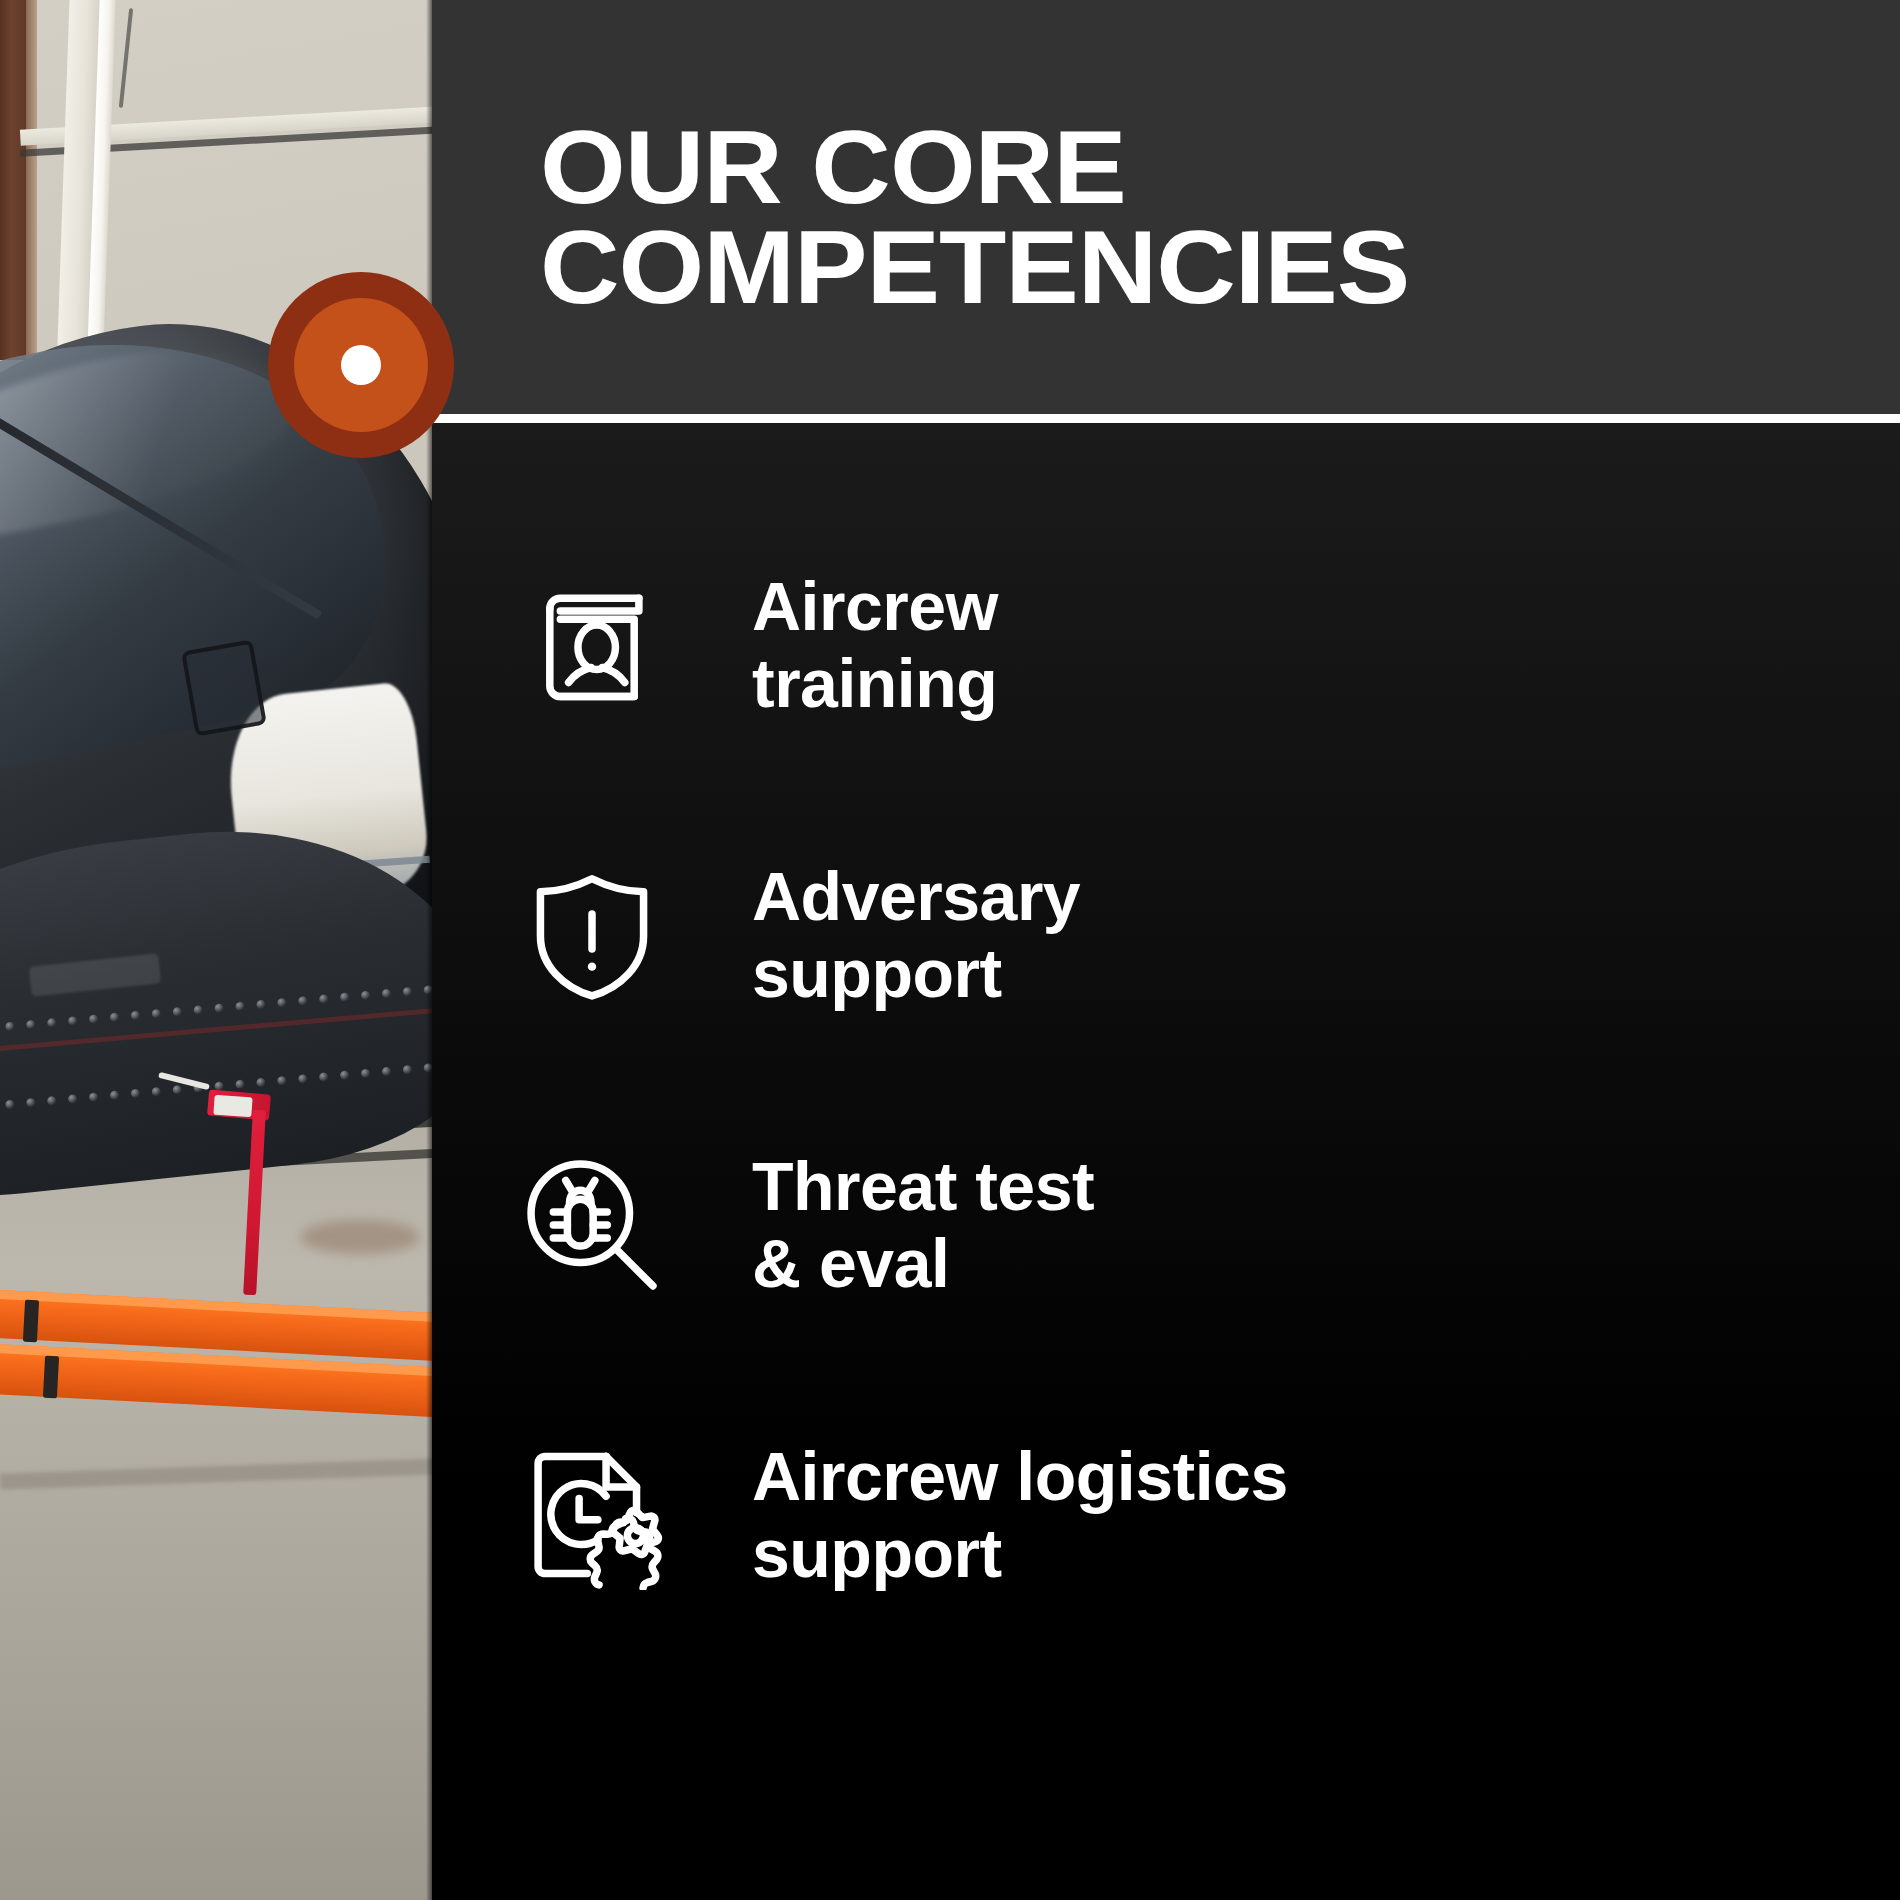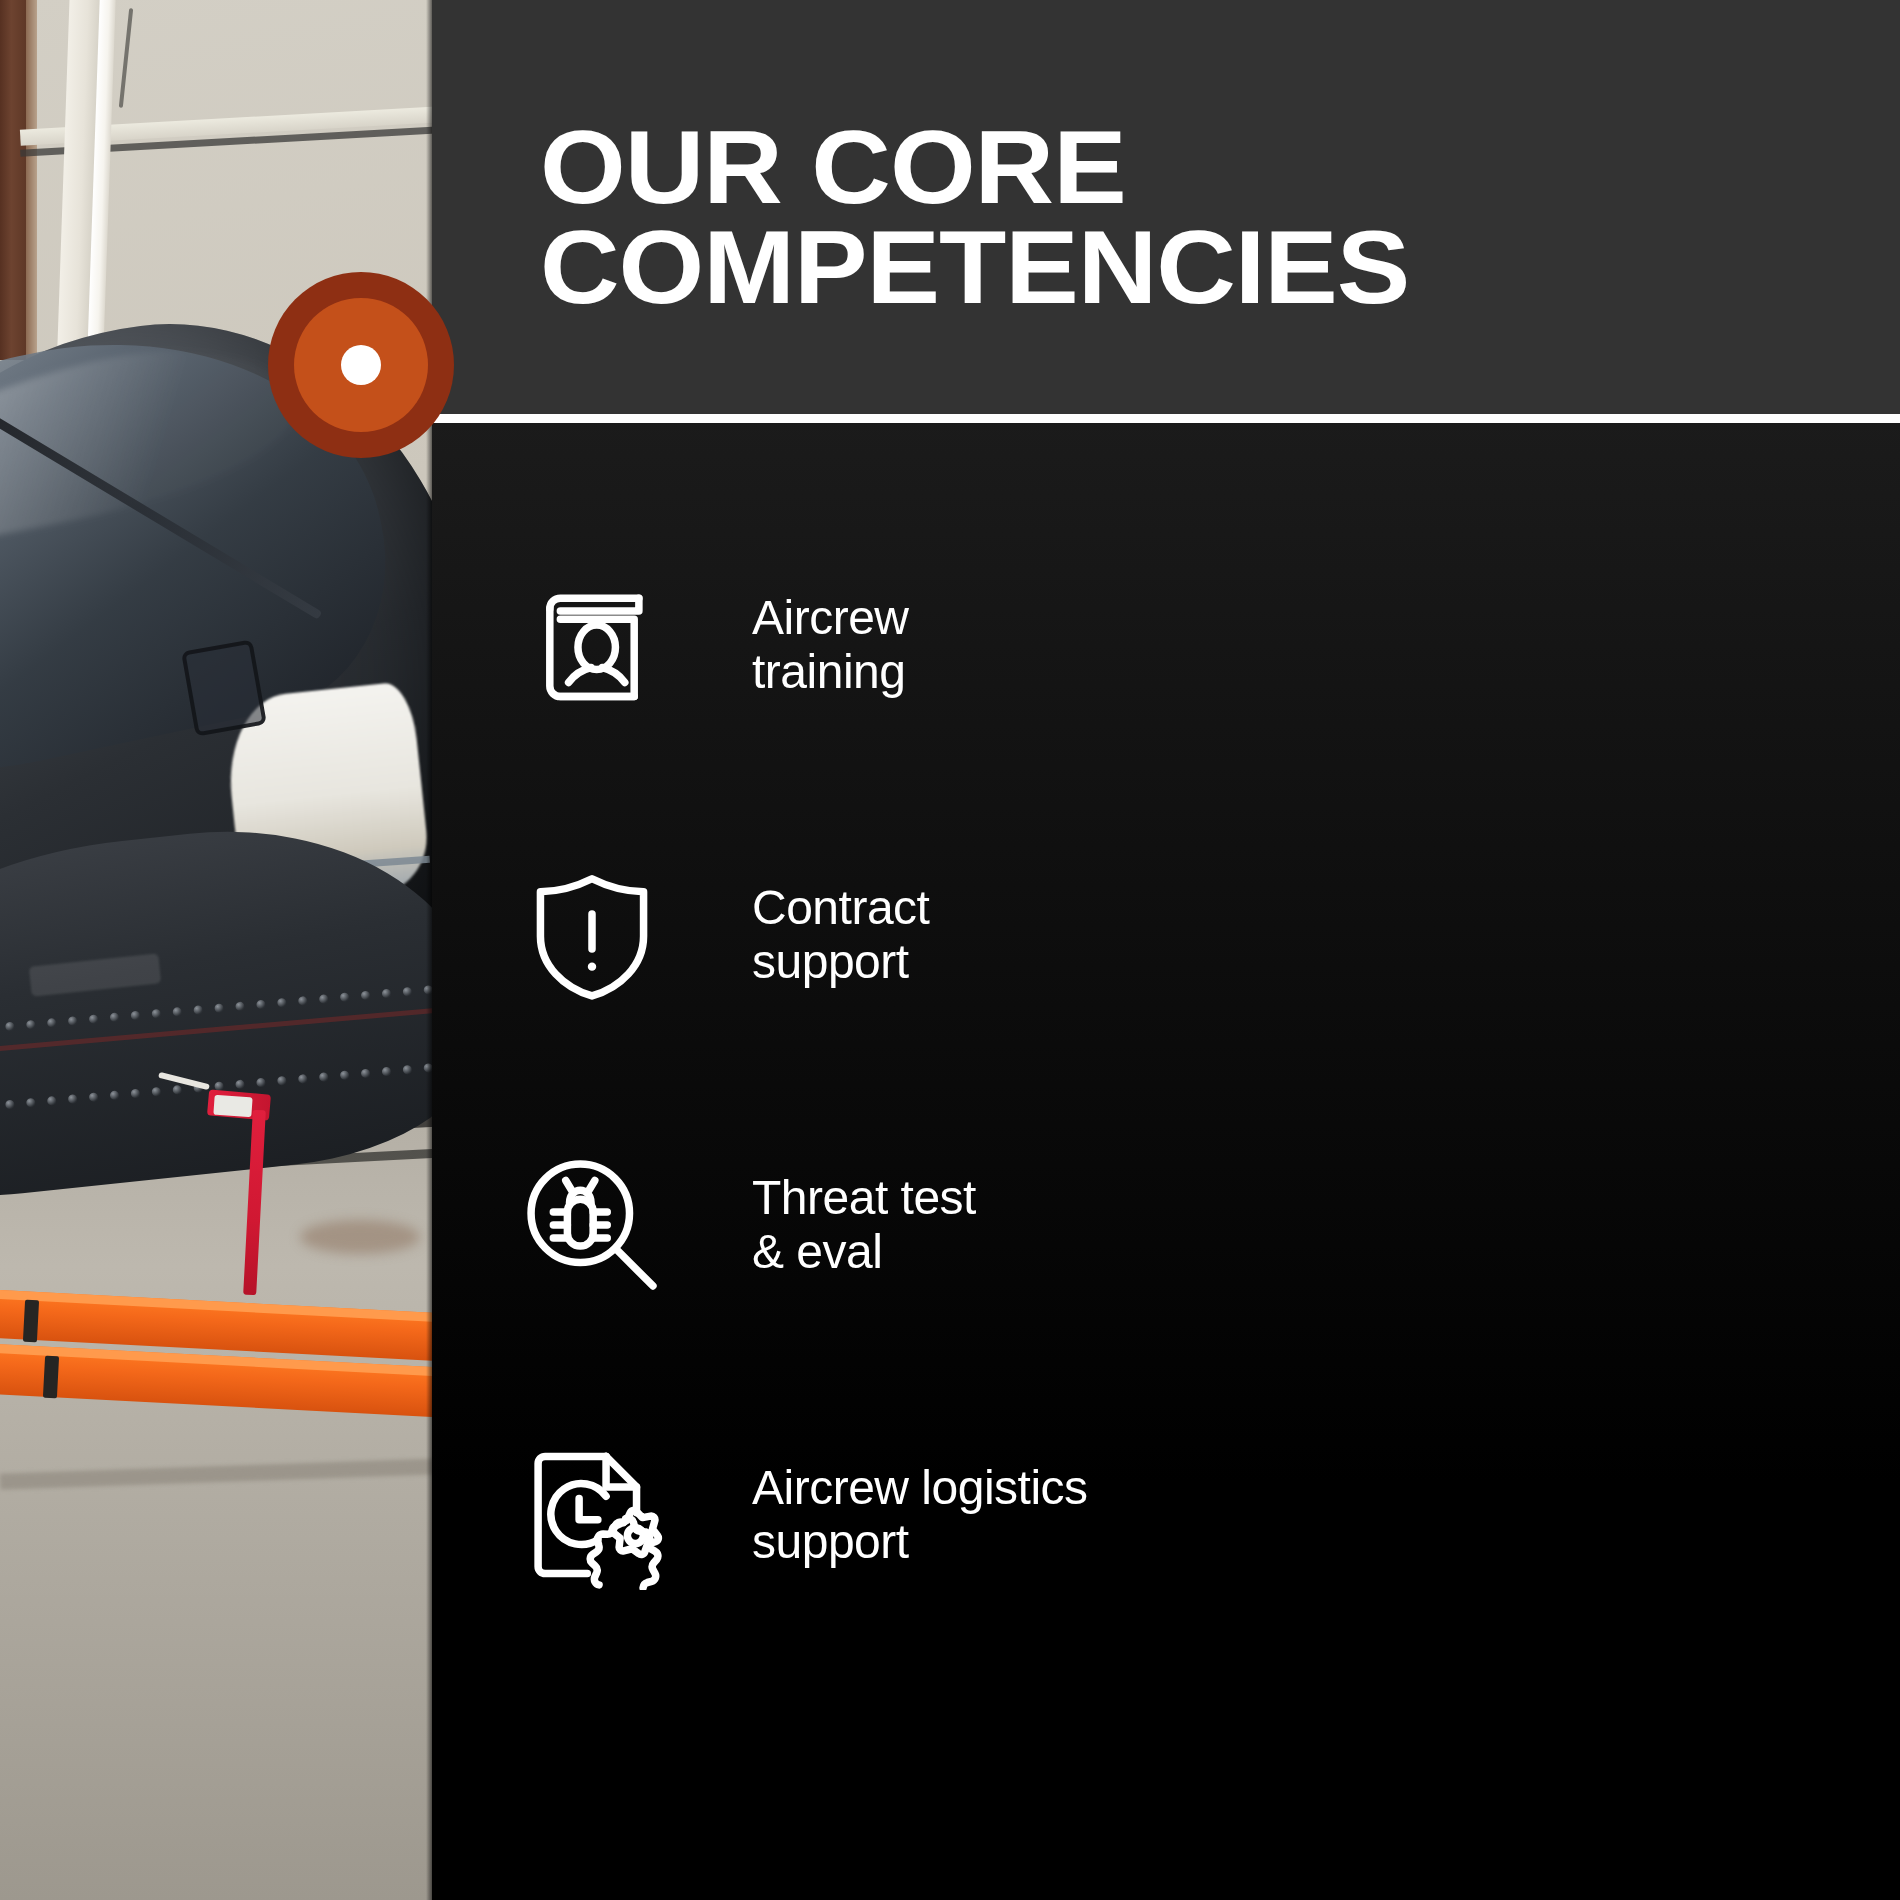--- a/index.html
+++ b/index.html
@@ -371,22 +371,22 @@
     justify-content: center;
     flex: 0 0 320px;
   }
   .item .icon-cell svg {
     width: 150px; height: 150px;
     display: block;
   }
   .item .label {
     color: #ffffff;
     font-family: "Liberation Sans", sans-serif;
-    font-weight: 400;
-    font-size: 48px;
+    font-weight: 700;
+    font-size: 68px;
     line-height: 1.13;
     letter-spacing: -0.5px;
     white-space: pre-line;
   }
 </style>
 </head>
 <body>
 
 <div id="stage">
 
@@ -511,21 +511,21 @@
     </div>
 
     <div class="item">
       <div class="icon-cell">
         <svg viewBox="0 0 64 64" fill="none" stroke="#ffffff" stroke-width="3.2" stroke-linecap="round" stroke-linejoin="round">
           <path d="M32 8C24 12 17 13.5 10 13.5v19C10 45 20 54.5 32 58c12-3.5 22-13 22-25.5v-19C47 13.5 40 12 32 8Z"></path>
           <path d="M32 23v15"></path>
           <circle cx="32" cy="45.5" r="1.8" fill="#ffffff" stroke="none"></circle>
         </svg>
       </div>
-      <div class="label">Contract
+      <div class="label">Adversary
 support</div>
     </div>
 
     <div class="item">
       <div class="icon-cell">
         <svg viewBox="0 0 64 64" fill="none" stroke="#ffffff" stroke-width="3.2" stroke-linecap="round" stroke-linejoin="round">
           <circle cx="27" cy="27" r="21"></circle>
           <path d="M42 42 58 58"></path>
           <rect x="21.5" y="21" width="11" height="20" rx="5.5"></rect>
           <path d="M22.4 22.5c0-3.1 2.1-5.3 4.6-5.3s4.6 2.2 4.6 5.3"></path>

